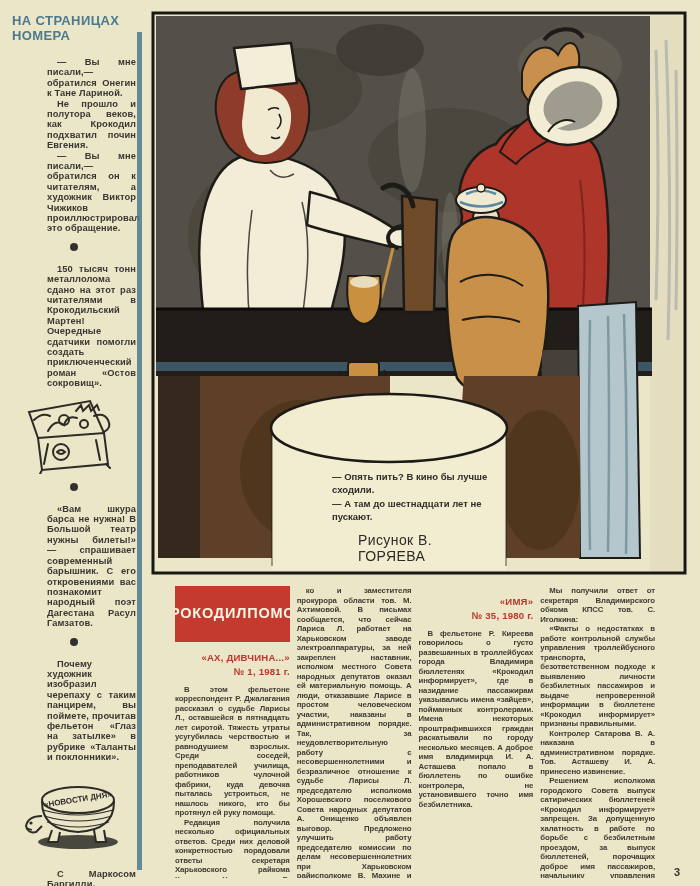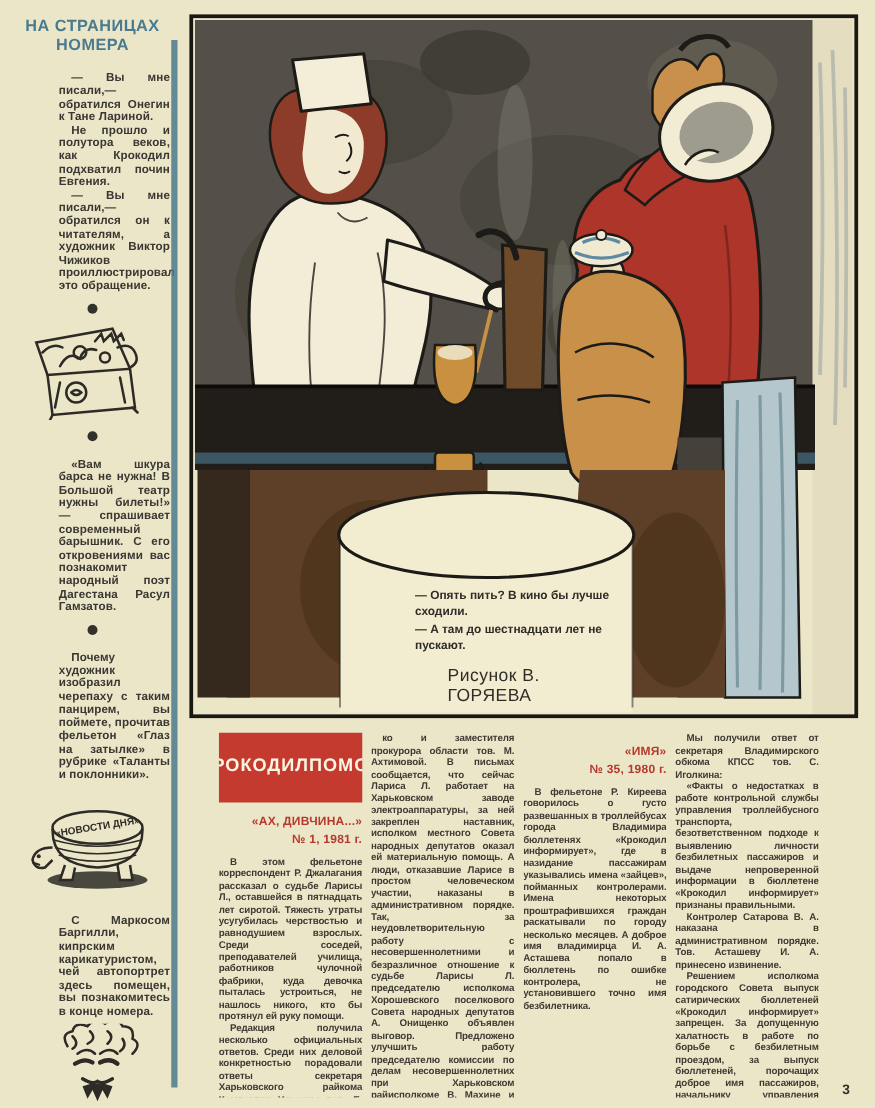--- a/index.html
+++ b/index.html
@@ -9,21 +9,21 @@
   body{
     width:700px;height:886px;position:relative;overflow:hidden;
     background:var(--paper);
     font-family:"Liberation Sans","DejaVu Sans",sans-serif;
     color:var(--ink);
   }
   
   .sidebar{position:absolute;left:12px;top:12px;width:124px;}
   .sidebar h2{
     margin:2px 0 0;color:var(--steel);font-size:13px;line-height:1.15;
-    text-align:center;font-weight:bold;letter-spacing:.4px;
+    text-align:left;font-weight:bold;letter-spacing:.4px;
   }
   .sb-sec{margin-top:13px;margin-left:35px;}
   .sb-sec p{
     margin:0;font-size:9.3px;font-weight:bold;line-height:1.12;
     text-align:justify;text-indent:10px;letter-spacing:.1px;color:#393731;
   }
   .bullet{width:8px;height:8px;border-radius:50%;background:#33312b;margin:9px auto 2px;}
   .sb-art{display:block;margin:5px auto 0;}
   
   .vbar{position:absolute;left:137px;top:32px;width:5px;height:838px;background:var(--steel);opacity:.85;}
@@ -63,20 +63,23 @@
   <aside class="sidebar">
     <h2>НА СТРАНИЦАХ НОМЕРА</h2>
 
     <div class="sb-sec">
         <p>— Вы мне писали,— обратился Онегин к Тане Лариной.</p>
         <p>Не прошло и полутора веков, как Крокодил подхватил почин Евгения.</p>
         <p>— Вы мне писали,— обратился он к читателям, а художник Виктор Чижиков проиллюстрировал это обращение.</p>
       </div>
     <div class="bullet"></div>
 
+    <div class="sb-sec">
+        <p>150 тысяч тонн металлолома сдано на этот раз читателями в Крокодильский Мартен! Очередные сдатчики помогли создать приключенческий роман «Остов сокровищ».</p>
+      </div>
 
     <svg class="sb-art" width="112" height="80" viewBox="0 0 112 80">
       <g fill="none" stroke="#2d2b26" stroke-width="2" stroke-linecap="round">
         <path d="M20,44 L86,39 L90,70 L24,76 Z"></path>
         <path d="M20,44 L11,18 L72,7 L86,39"></path>
         <path d="M24,76 L22,80 M88,70 L92,74"></path>
         <path d="M30,37 q7,-13 16,-6 q3,-10 13,-7"></path>
         <path d="M58,17 l5,-6 l2,6 l6,-6 l2,6 l6,-6 l2,5"></path>
         <circle cx="46" cy="26" r="5"></circle>
         <circle cx="66" cy="30" r="4"></circle>

